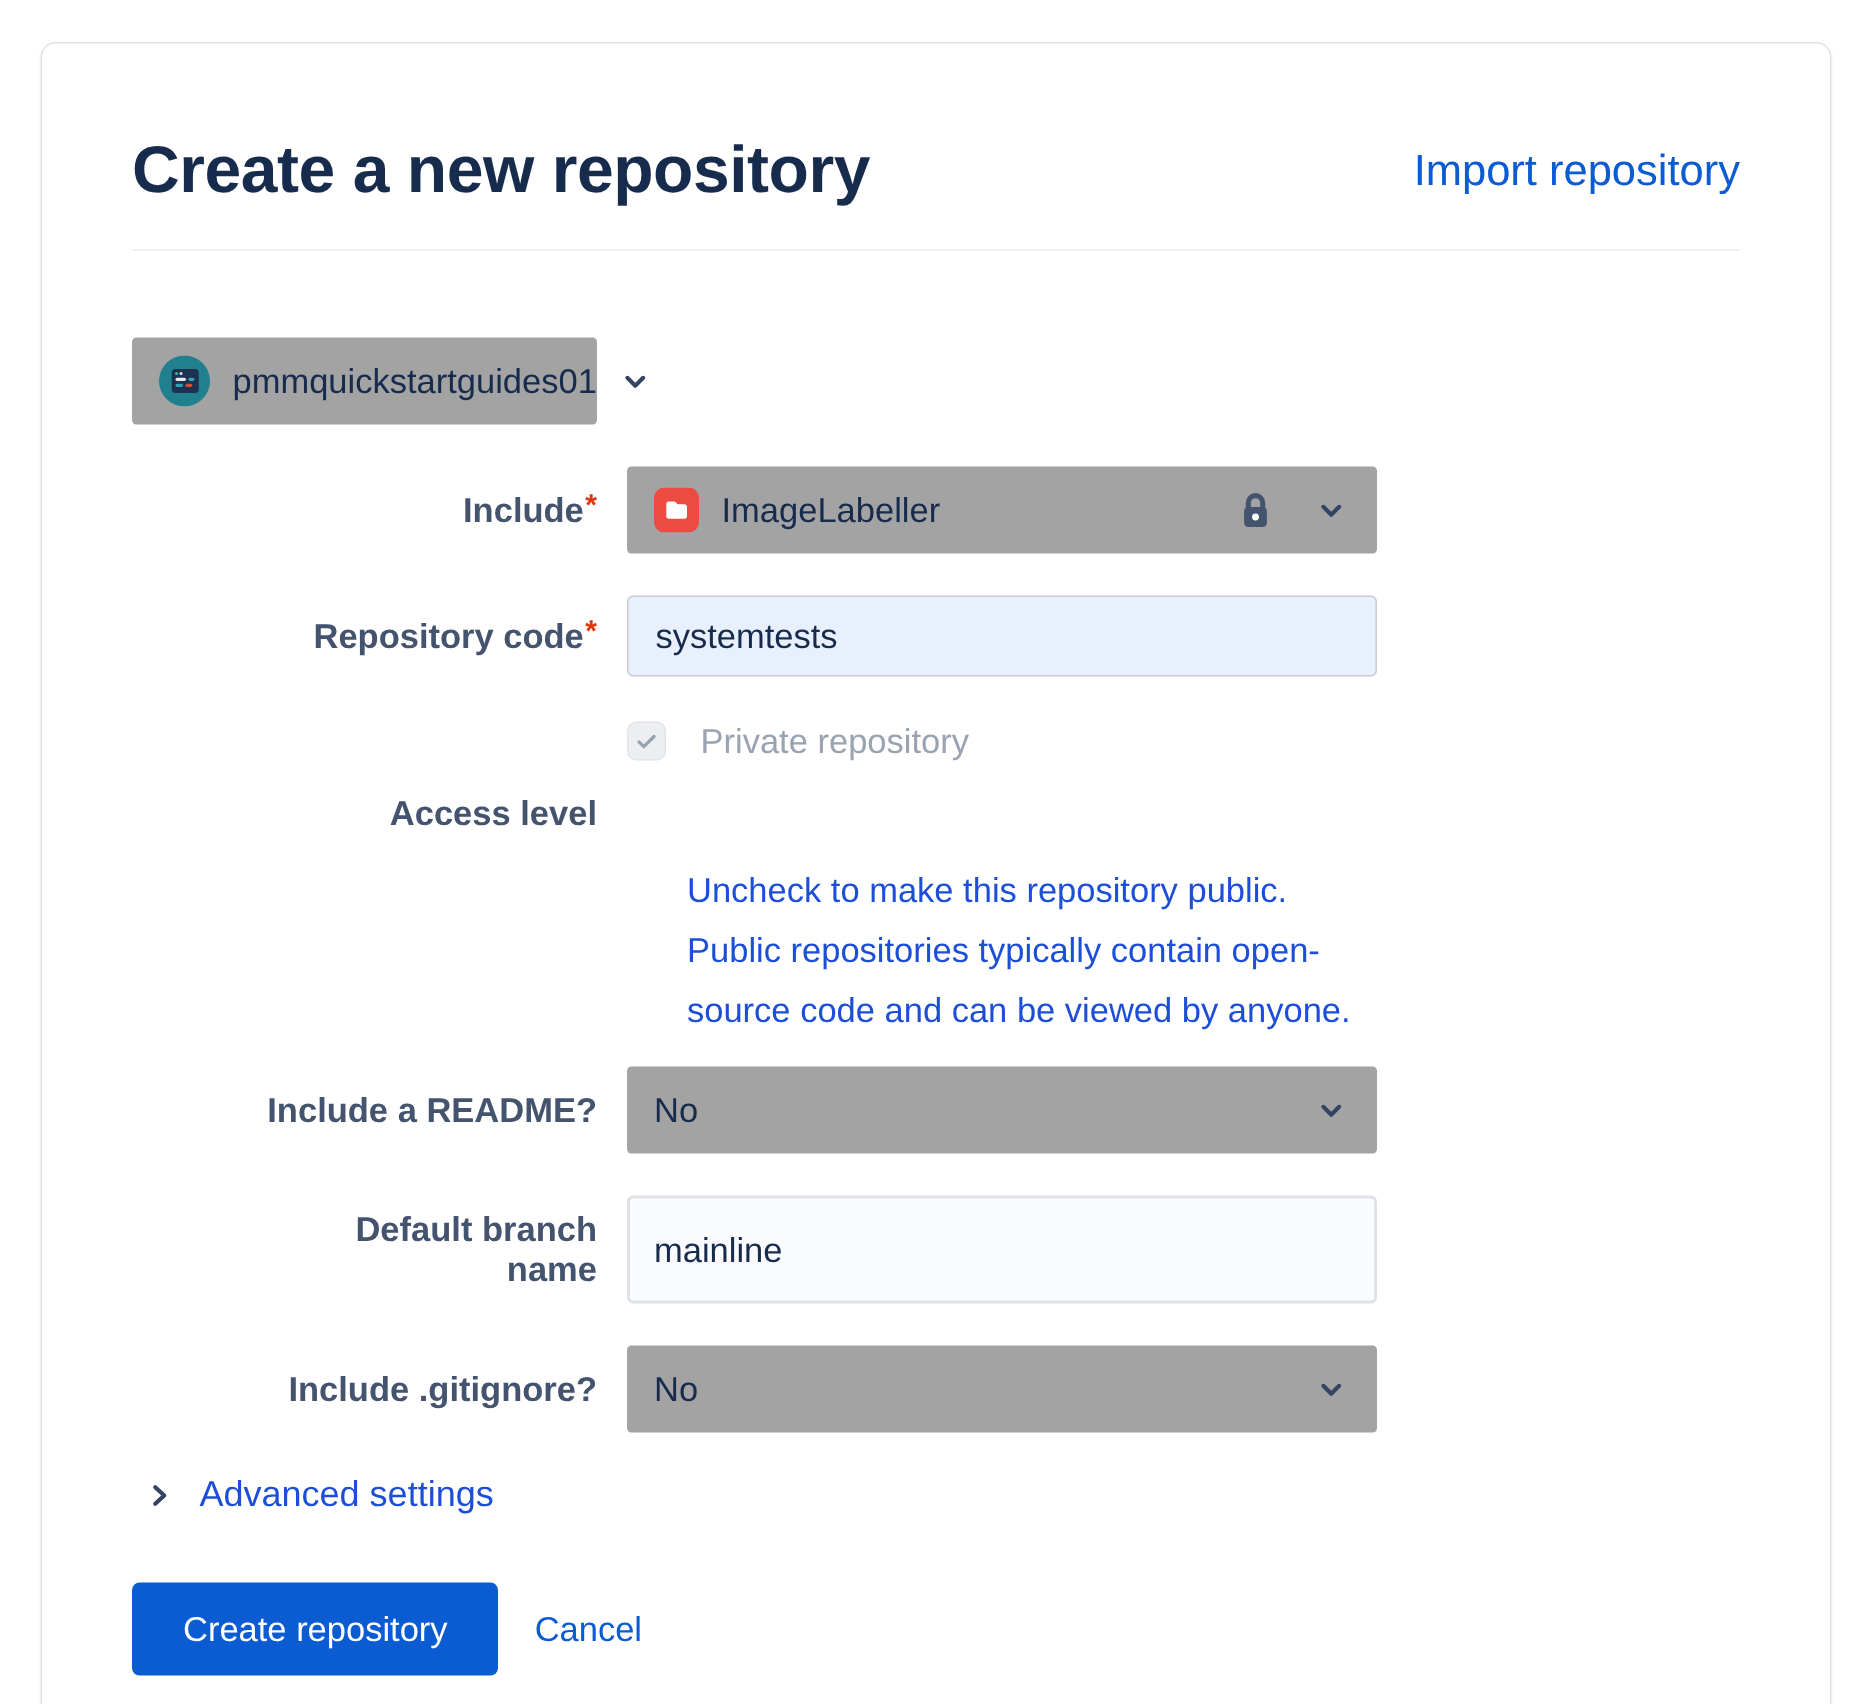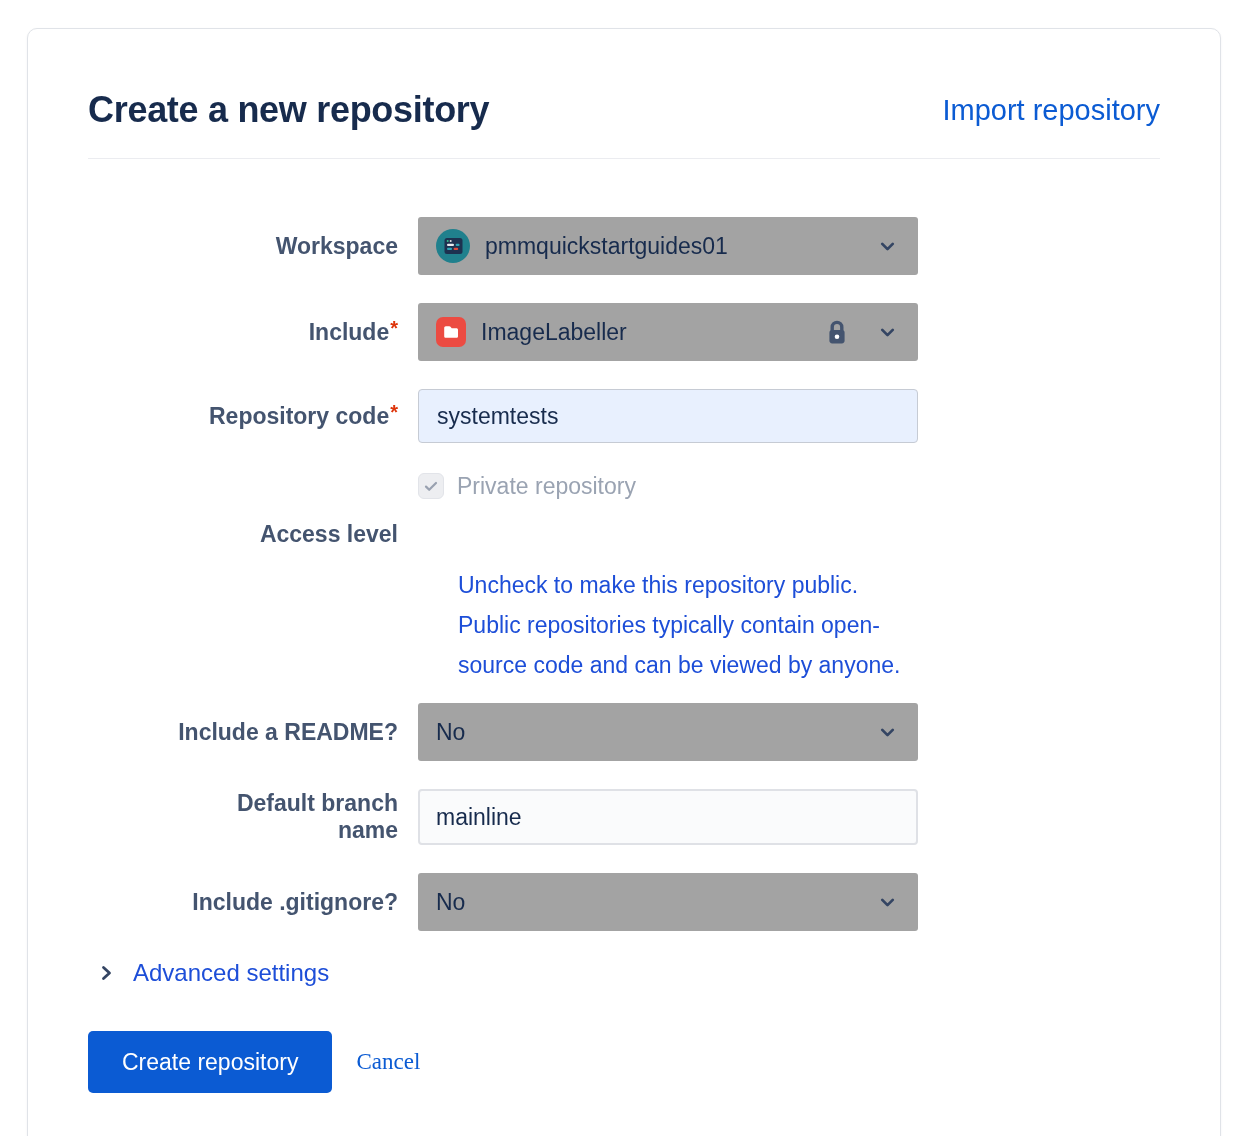--- a/index.html
+++ b/index.html
@@ -17,21 +17,21 @@
     border-radius: 10px;
     box-shadow: 0 1px 3px rgba(9,30,66,.05);
     padding: 60px 60px 52px 60px;
   }
   .header {
     display: flex;
     justify-content: space-between;
     align-items: center;
   }
   .title {
-    font-size: 36px;
+    font-size: 44px;
     font-weight: 700;
     color: #172B4D;
     letter-spacing: -0.3px;
   }
   .import-link {
     font-size: 29px;
     color: #0B5BD3;
     text-decoration: none;
     cursor: pointer;
   }
@@ -82,30 +82,30 @@
     outline: none;
   }
   .repo-input {
     height: 54px;
     background: #E8F0FE;
     border: 1px solid #C6CBD4;
     border-radius: 4px;
     padding: 0 18px;
   }
   .branch-input {
-    height: 56px;
+    height: 72px;
     background: #FAFBFC;
     border: 2px solid #DFE1E6;
     border-radius: 4px;
     padding: 0 16px;
   }
 
   .access-row { align-items: start; margin-bottom: 18px; }
   .access-row .label { line-height: 30px; margin-top: 48px; }
-  .checkbox-line { display: flex; align-items: center; gap: 13px; height: 30px; }
+  .checkbox-line { display: flex; align-items: center; gap: 23px; height: 30px; }
   .checkbox {
     width: 26px; height: 26px;
     border-radius: 6px;
     background: #EDEEF1;
     border: 1px solid #E2E4E9;
     display: flex; align-items: center; justify-content: center;
     cursor: default;
   }
   .checkbox-label { font-size: 23px; color: #9AA3B2; }
   .help {
@@ -138,36 +138,35 @@
     height: 62px;
     padding: 0 34px;
     background: #0B5BD3;
     color: #fff;
     font-size: 23px;
     font-family: inherit;
     border: none;
     border-radius: 5px;
     cursor: pointer;
   }
-  .cancel-link { font-size: 23px; color: #0B5BD3; text-decoration: none; cursor: pointer; font-family: Liberation Serif, serif; }
+  .cancel-link { font-size: 23px; color: #0B5BD3; text-decoration: none; cursor: pointer; }
 </style>
 </head>
 <body>
 
 <div class="card">
 
   <div class="header">
     <div class="title">Create a new repository</div>
     <a class="import-link">Import repository</a>
   </div>
 
   <div class="divider"></div>
 
   <div class="row">
-    <div class="label">Workspace</div>
     <div class="select-box">
       <span class="icon-wrap">
         <svg width="34" height="34" viewBox="0 0 34 34">
           <circle cx="17" cy="17" r="17" fill="#20808D"></circle>
           <rect x="8.5" y="9" width="18" height="16" rx="2.5" fill="#1D3150"></rect>
           <circle cx="11.7" cy="12" r="1" fill="#35C08E"></circle>
           <circle cx="14.7" cy="12" r="1" fill="#DFE1E6"></circle>
           <rect x="11" y="14.8" width="7" height="2.2" rx="1.1" fill="#E8EAEE"></rect>
           <rect y="14.8" x="19.6" width="4" height="2.2" rx="1.1" fill="#2FA3B4"></rect>
           <rect x="11" y="18.8" width="5" height="2.2" rx="1.1" fill="#2FA3B4"></rect>

